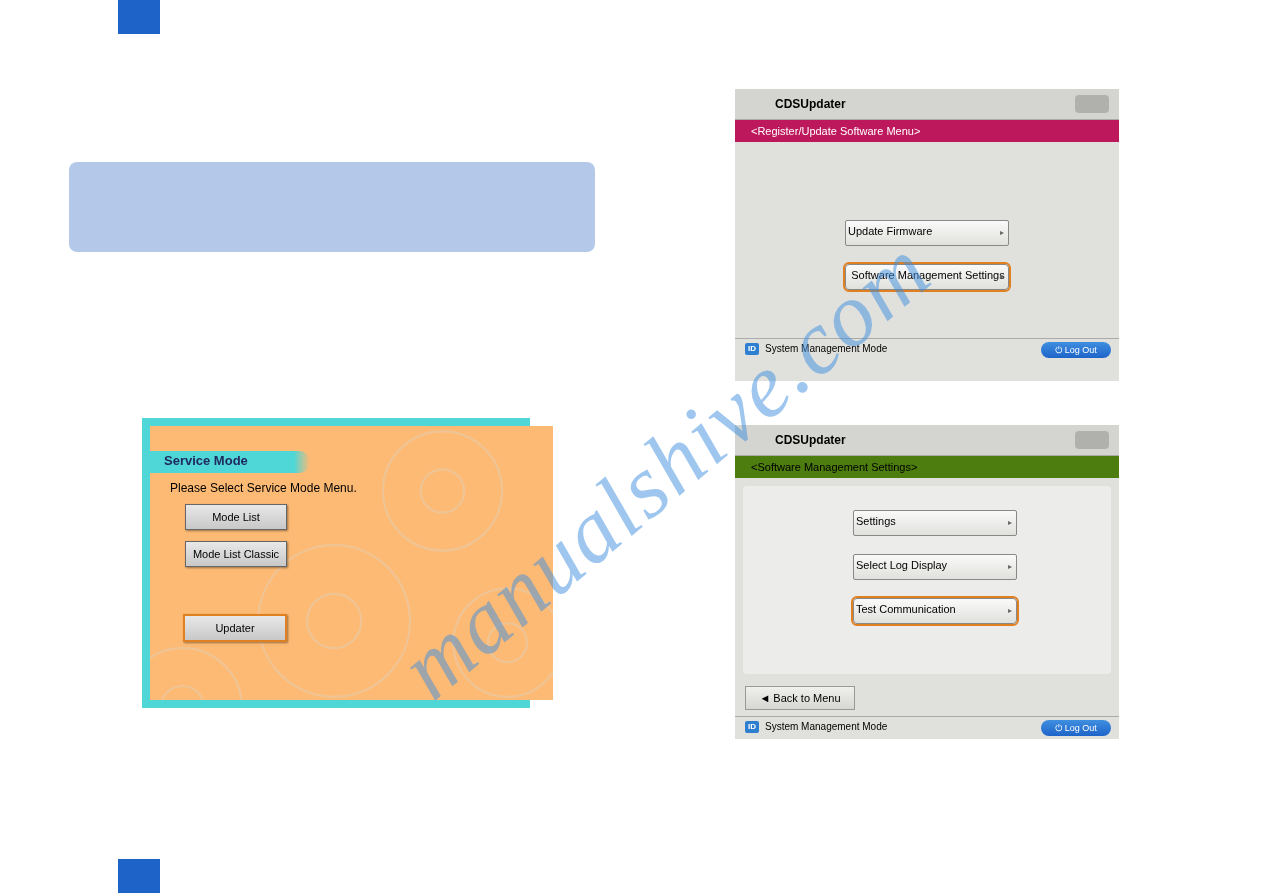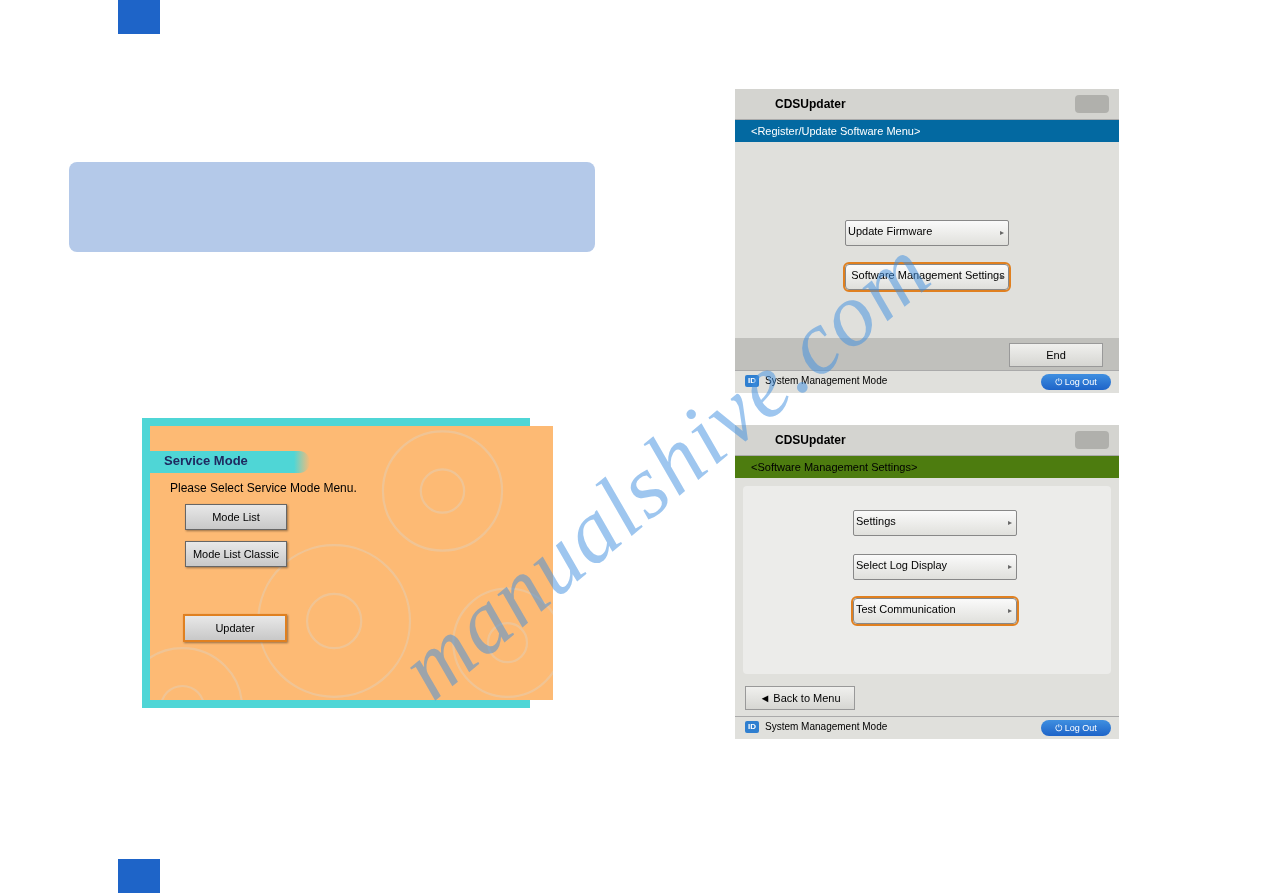--- a/index.html
+++ b/index.html
@@ -128,21 +128,21 @@
     position: absolute;
     right: 10px;
     top: 6px;
     width: 34px;
     height: 18px;
     background: #b0b0ac;
     border-radius: 4px;
   }
   .cds-sub {
     height: 22px;
-    background: #0369a1;
+    background: #be185d;
     font-size: 11px;
     color: #fff;
     line-height: 22px;
     padding-left: 16px;
   }
   .cds-body {
     position: relative;
     width: 100%;
   }
   .cds-body.h1 { height: 196px; }
@@ -309,23 +309,20 @@
   <div class="cds-body h1">
     <div class="cds-btn" style="top:78px;">
       <span>Update Firmware</span>
       <span class="arrow">▸</span>
     </div>
     <div class="cds-btn hl" style="top:122px;text-align:center;">
       <span>Software Management Settings</span>
       <span class="arrow">▸</span>
     </div>
   </div>
-  <div class="cds-endbar">
-    <div class="cds-end-btn">End</div>
-  </div>
   <div class="cds-foot">
     <div class="cds-id-badge">ID</div>
     <div class="cds-foot-label">System Management Mode</div>
     <div class="cds-logout">⏻ Log Out</div>
   </div>
 </div>
 
 <div class="cds cds2">
   <div class="cds-header">
     <div class="cds-title">CDSUpdater</div>

